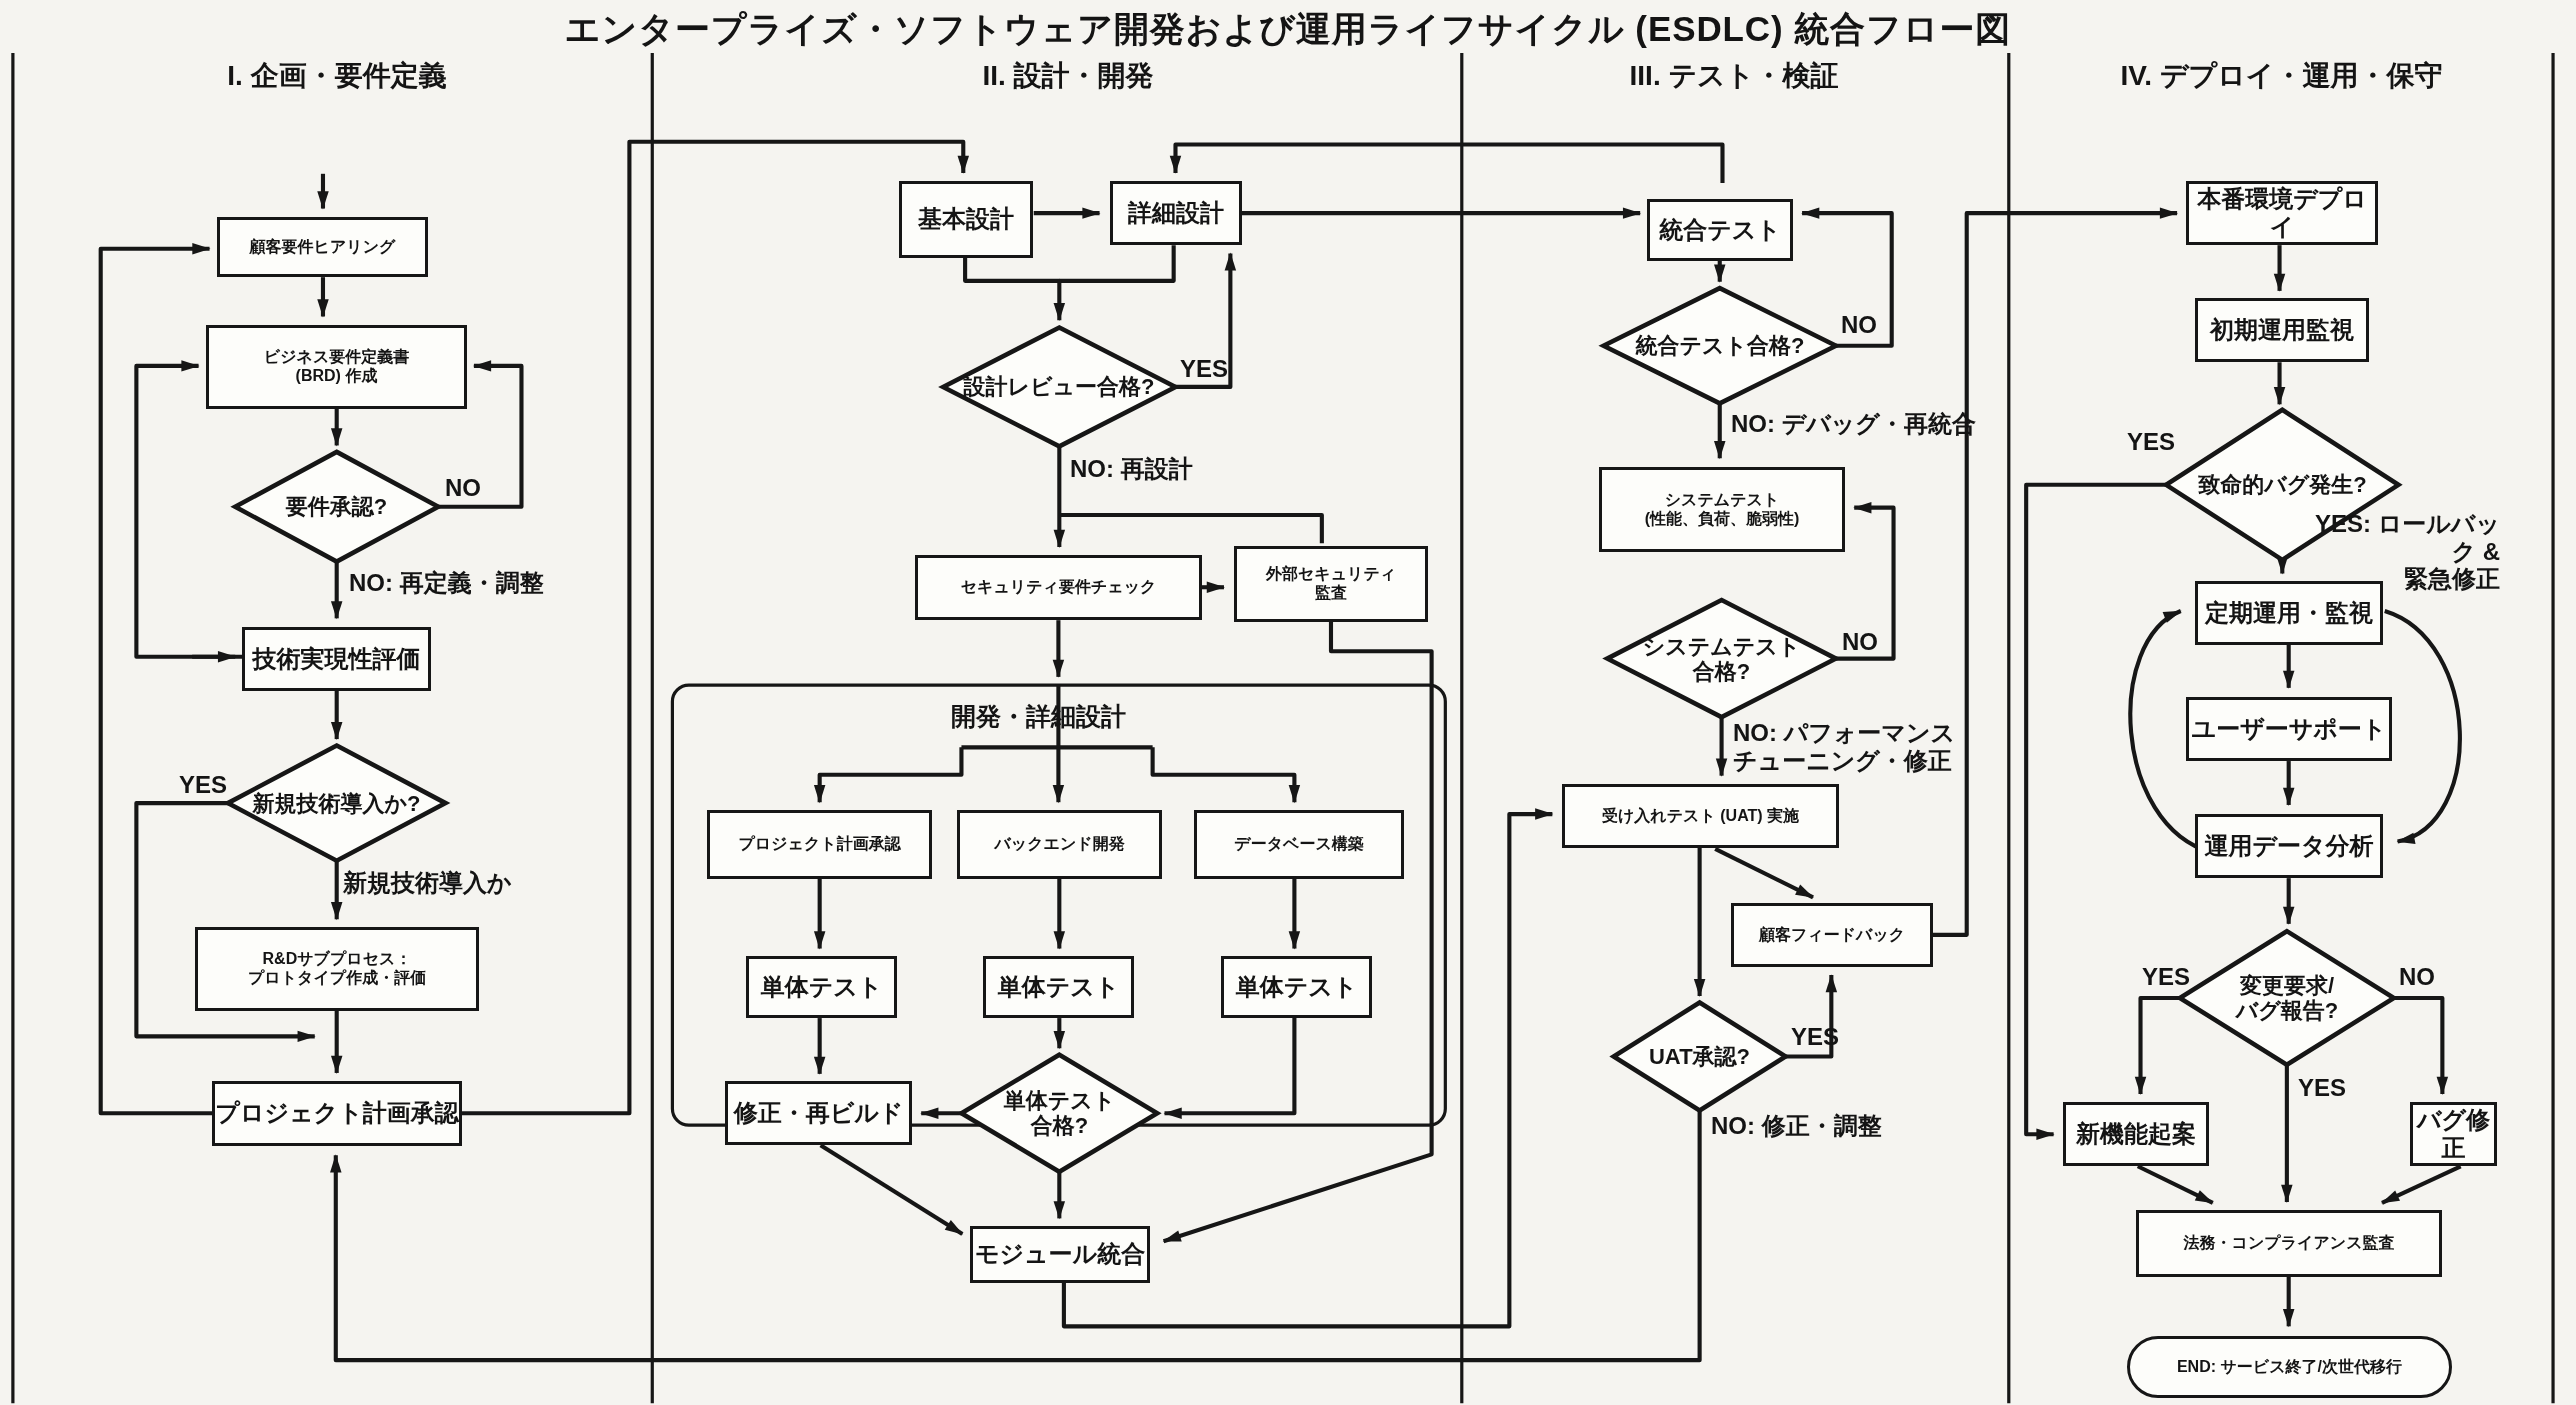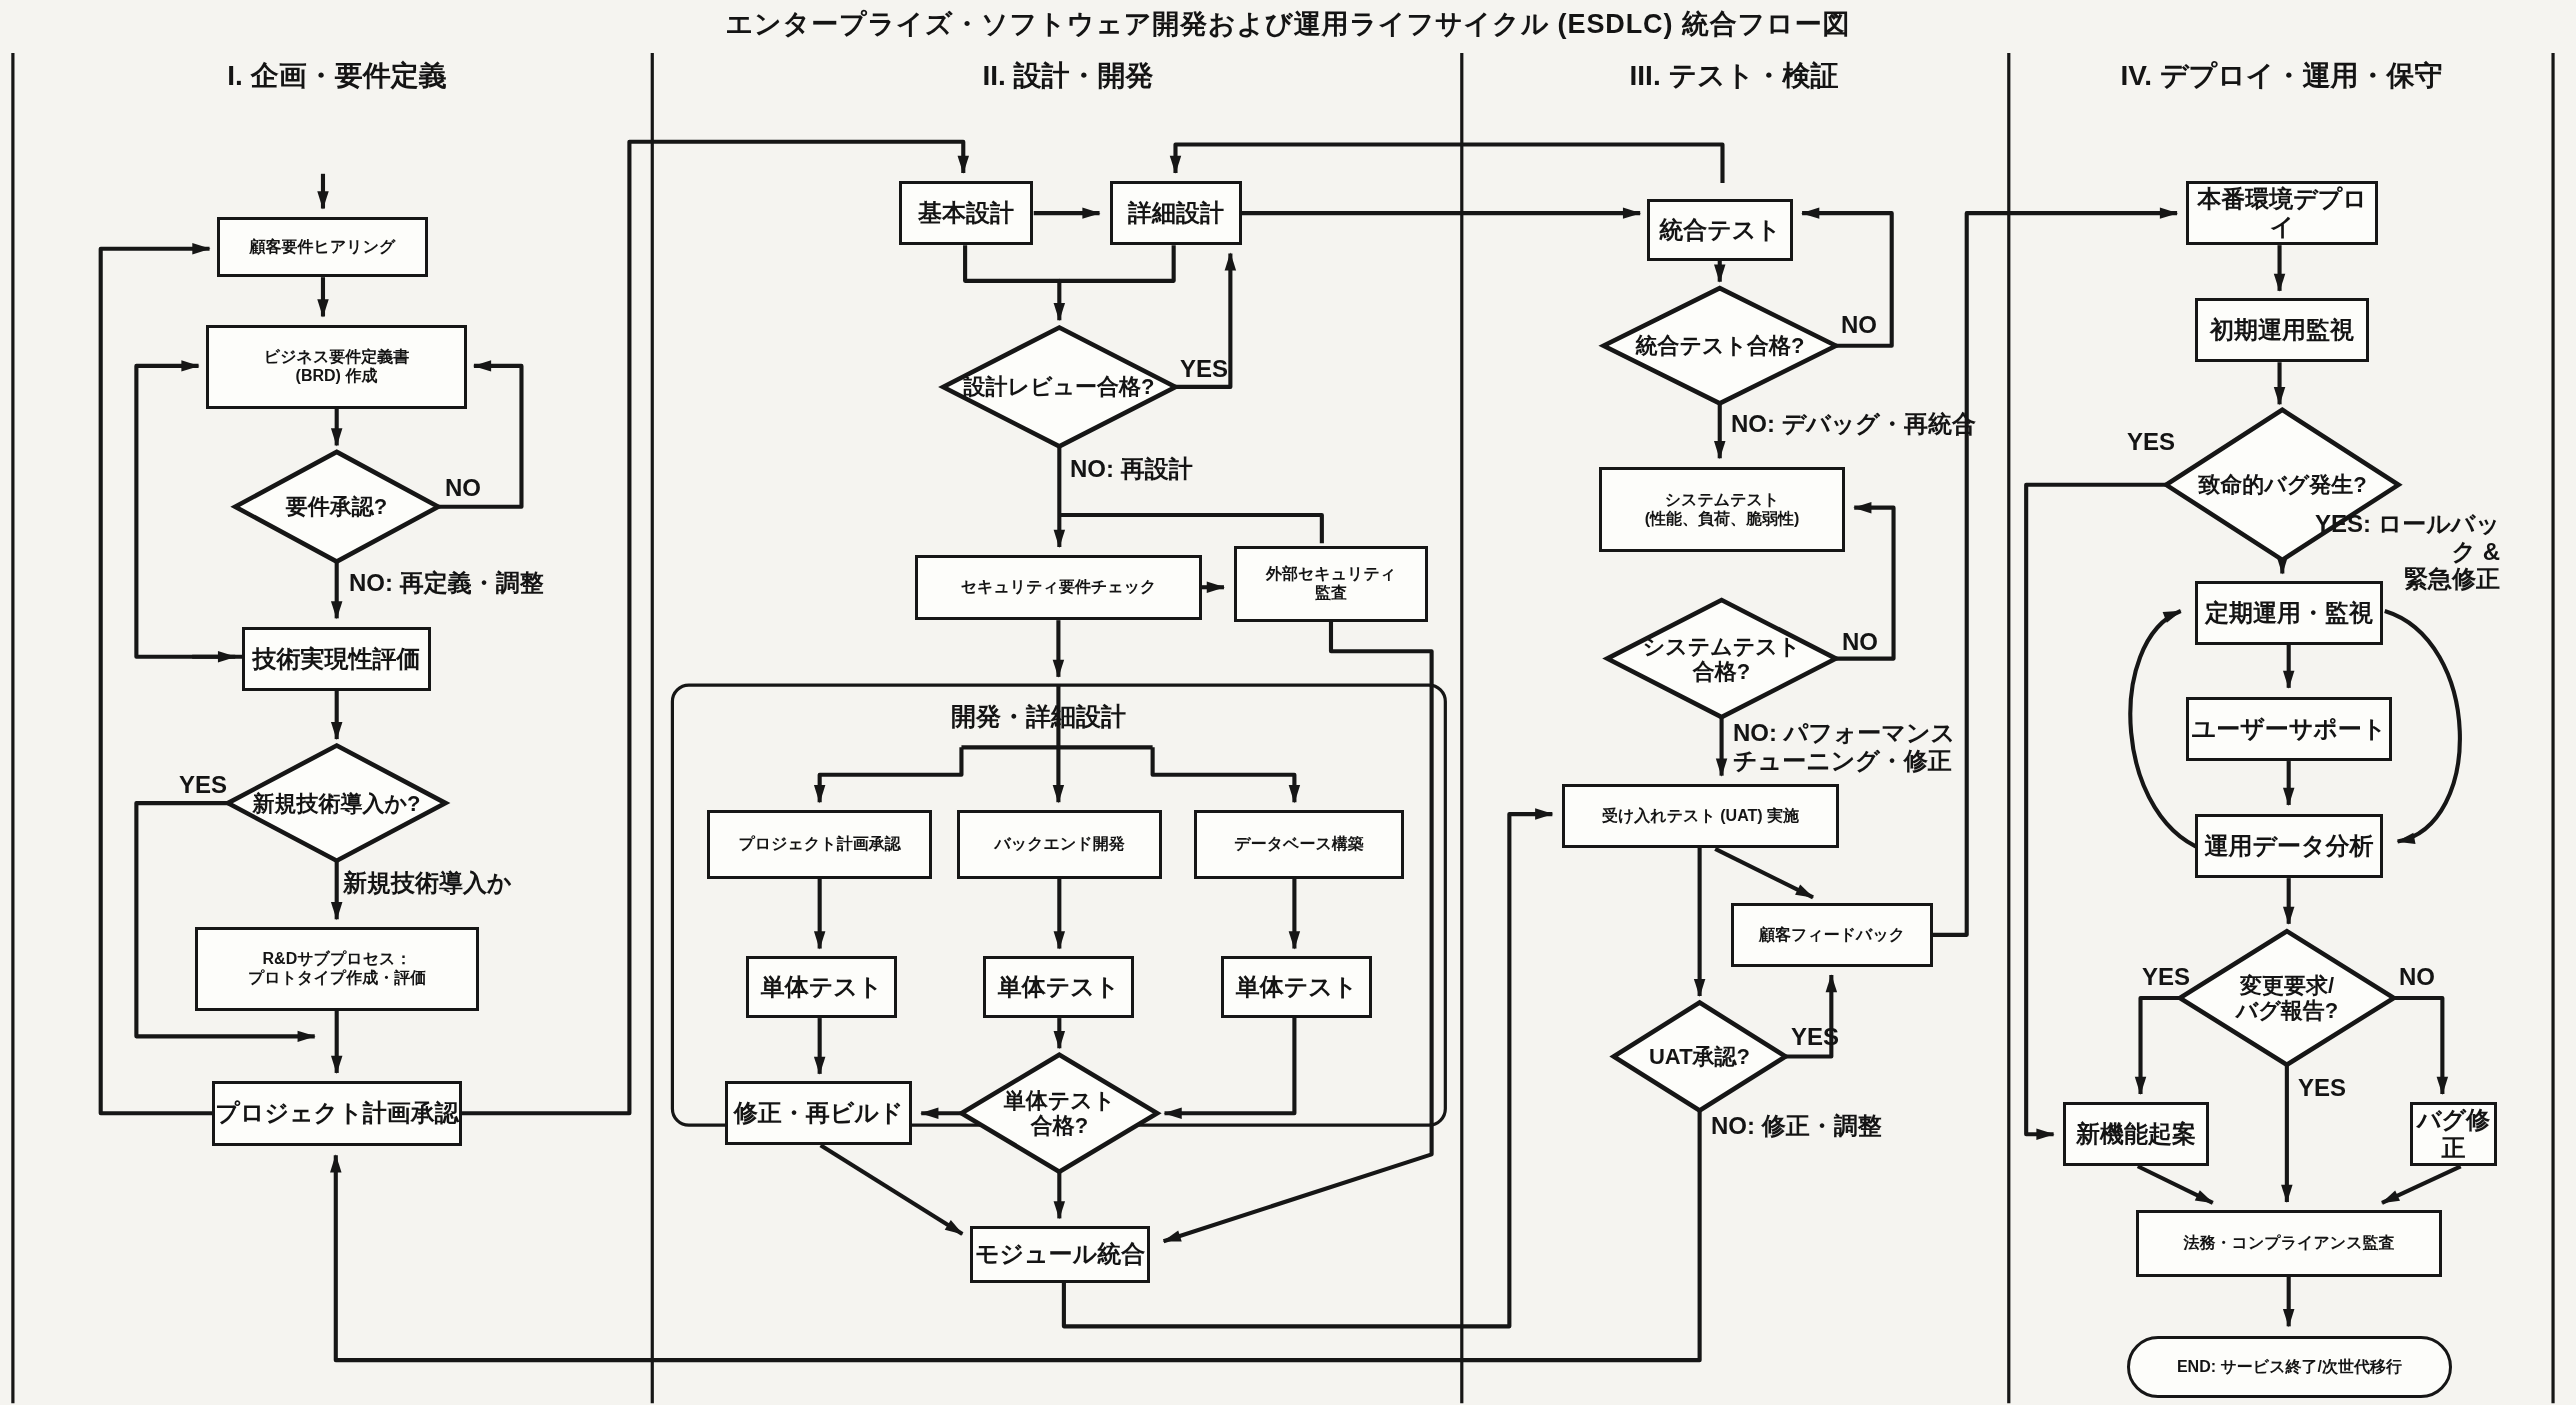--- a/index.html
+++ b/index.html
@@ -6,21 +6,21 @@
   body{
     width:2576px;height:1405px;position:relative;overflow:hidden;
     background:#f5f4f0;
     font-family:"Liberation Sans", sans-serif;
     color:#141414;
   }
   #stage{position:absolute;left:0;top:0;width:2576px;height:1405px;}
   svg.layer{position:absolute;left:0;top:0;}
   .title{
     position:absolute;left:0;top:5.5px;width:2576px;text-align:center;
-    font-size:27px;font-weight:bold;letter-spacing:0.9px;
+    font-size:35px;font-weight:bold;letter-spacing:0.9px;
   }
   .lane-header{
     position:absolute;top:57px;height:38px;text-align:center;
     font-size:28px;font-weight:bold;white-space:nowrap;
   }
   .node{
     position:absolute;box-sizing:border-box;background:#fdfdfa;
     border:3.7px solid #161616;display:flex;align-items:center;justify-content:center;
     text-align:center;font-weight:bold;font-size:24px;line-height:1.18;
     white-space:pre-line;
@@ -157,21 +157,21 @@
   <div class="sg-label" style="left:951px;top:700px;">開発・詳細設計</div>
 
   <div class="node sm" style="left:217px;top:217px;width:211px;height:60px;">顧客要件ヒアリング</div>
   <div class="node sm" style="left:206px;top:325px;width:261px;height:84px;">ビジネス要件定義書
 (BRD) 作成</div>
   <div class="node" style="left:242px;top:627px;width:189px;height:64px;">技術実現性評価</div>
   <div class="node sm" style="left:195px;top:927px;width:284px;height:84px;">R&amp;Dサブプロセス：
 プロトタイプ作成・評価</div>
   <div class="node" style="left:212px;top:1081px;width:250px;height:65px;">プロジェクト計画承認</div>
 
-  <div class="node" style="left:899px;top:181px;width:134px;height:64px;">基本設計</div>
+  <div class="node" style="left:899px;top:181px;width:134px;height:77px;">基本設計</div>
   <div class="node" style="left:1110px;top:181px;width:132px;height:64px;">詳細設計</div>
   <div class="node sm" style="left:915px;top:555px;width:287px;height:65px;">セキュリティ要件チェック</div>
   <div class="node sm" style="left:1234px;top:546px;width:194px;height:76px;">外部セキュリティ
 監査</div>
   <div class="node sm" style="left:707px;top:810px;width:225px;height:69px;">プロジェクト計画承認</div>
   <div class="node sm" style="left:957px;top:810px;width:205px;height:69px;">バックエンド開発</div>
   <div class="node sm" style="left:1194px;top:810px;width:210px;height:69px;">データベース構築</div>
   <div class="node" style="left:746px;top:956px;width:151px;height:62px;">単体テスト</div>
   <div class="node" style="left:983px;top:956px;width:151px;height:62px;">単体テスト</div>
   <div class="node" style="left:1221px;top:956px;width:151px;height:62px;">単体テスト</div>

